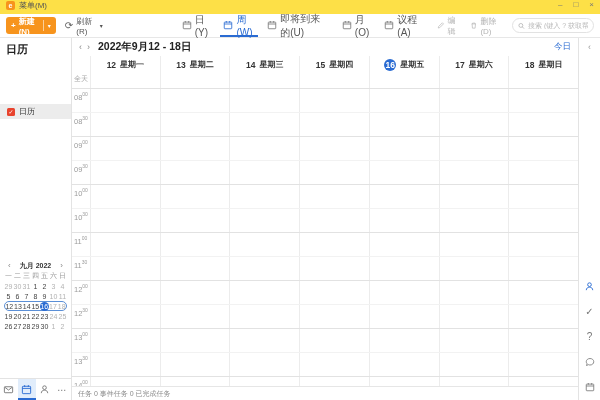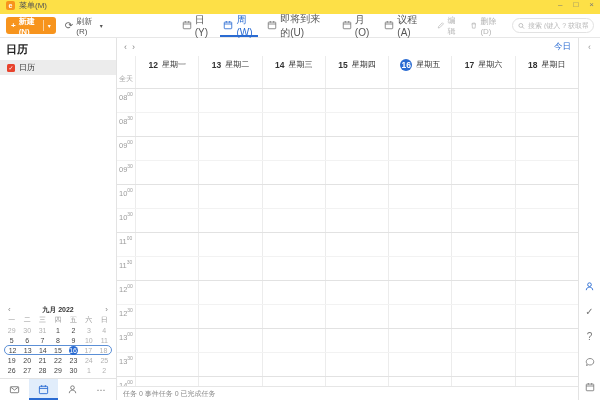--- a/index.html
+++ b/index.html
@@ -31,21 +31,21 @@
   .tool-btn { display:flex; align-items:center; gap:3px; font-size:8px; color:#b4b4b4; }
   .tool-btn svg { stroke:#bbb; }
   .search { margin-left:auto; width:94px; height:15px; border:1px solid #e2e2e2; border-radius:8px; display:flex; align-items:center; gap:3px; padding:0 5px; background:#fff; }
   .search input { border:none; outline:none; width:100%; font-size:7px; color:#555; font-family:inherit; }
   .search input::placeholder { color:#b9b9b9; }
 
   
   .content { flex:1; display:flex; min-height:0; }
 
   
-  .sidebar { width:117px; border-right:1px solid #e3e3e3; display:flex; flex-direction:column; flex-shrink:0; }
+  .sidebar { width:72px; border-right:1px solid #e3e3e3; display:flex; flex-direction:column; flex-shrink:0;gap:44px; }
   .sb-header { font-size:11px; font-weight:bold; color:#222; padding:4px 6px 3px; }
   .sb-item { height:15px; display:flex; align-items:center; gap:4px; padding:0 7px; font-size:8px; color:#333; }
   .sb-item.selected { background:#ececec; }
   .cal-check { width:8px; height:8px; background:var(--red); border-radius:1.5px; color:#fff; font-size:6px; line-height:8px; text-align:center; flex-shrink:0; }
   .sb-spacer { flex:1; }
 
   
   .minical { padding:2px 4px 3px; }
   .mc-head { display:flex; align-items:center; justify-content:space-between; padding:0 4px; height:11px; }
   .mc-title { font-size:7px; font-weight:bold; color:#333; }
@@ -70,21 +70,21 @@
   .main { flex:1; display:flex; flex-direction:column; min-width:0; }
   .main-head { height:18px; display:flex; align-items:center; padding:0 7px; gap:5px; flex-shrink:0; }
   .nav-arrow { font-size:9px; color:#888; line-height:10px; }
   .range { font-size:10.5px; font-weight:bold; color:#222; margin-left:3px; }
   .today-link { margin-left:auto; color:var(--blue); font-size:8.5px; }
 
   .day-head { height:17px; display:flex; flex-shrink:0; }
   .gutter { width:18px; flex-shrink:0; }
   .dh-cell { flex:1; border-left:1px solid #ececec; display:flex; align-items:center; justify-content:center; gap:4px; min-width:0; }
   .dh-num { font-size:8.5px; font-weight:bold; color:#333; }
-  .dh-name { font-size:8px; color:#333; }
+  .dh-name { font-size:8px; color:#333;font-weight:bold; }
   .dh-num.today { background:var(--blue); color:#fff; width:12px; height:12px; border-radius:50%; display:flex; align-items:center; justify-content:center; }
 
   .allday { height:15px; display:flex; flex-shrink:0; }
   .ad-gutter { width:18px; flex-shrink:0; font-size:7px; color:#aaa; padding:1px 0 0 2px; }
   .ad-cell { flex:1; border-left:1px solid #ececec; }
 
   .grid { flex:1; overflow:hidden; min-height:0; }
   .t-row { height:24px; display:flex; }
   .t-row.hour { border-top:1px solid #e2e2e2; }
   .t-row.half { border-top:1px solid #f2f2f2; }
@@ -299,20 +299,21 @@
         <div class="sb-tab">
           <span class="more-glyph">⋯</span>
         </div>
       </div>
     </div>
 
     <div class="main">
       <div class="main-head">
         <span class="nav-arrow">‹</span>
         <span class="nav-arrow">›</span>
+        <span class="range">2022年9月12 - 18日</span>
         <span class="today-link">今日</span>
       </div>
       <div class="day-head" id="day-head">
         <div class="gutter"></div>
       <div class="dh-cell">
             <span class="dh-num">12</span>
             <span class="dh-name">星期一</span>
           </div>
           <div class="dh-cell">
             <span class="dh-num">13</span>

